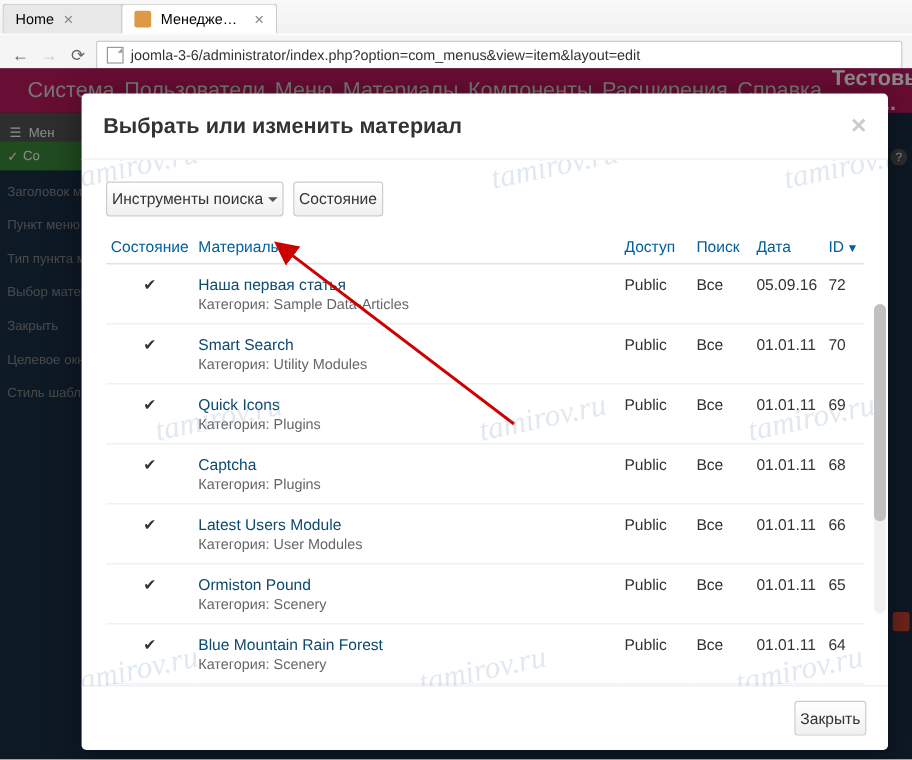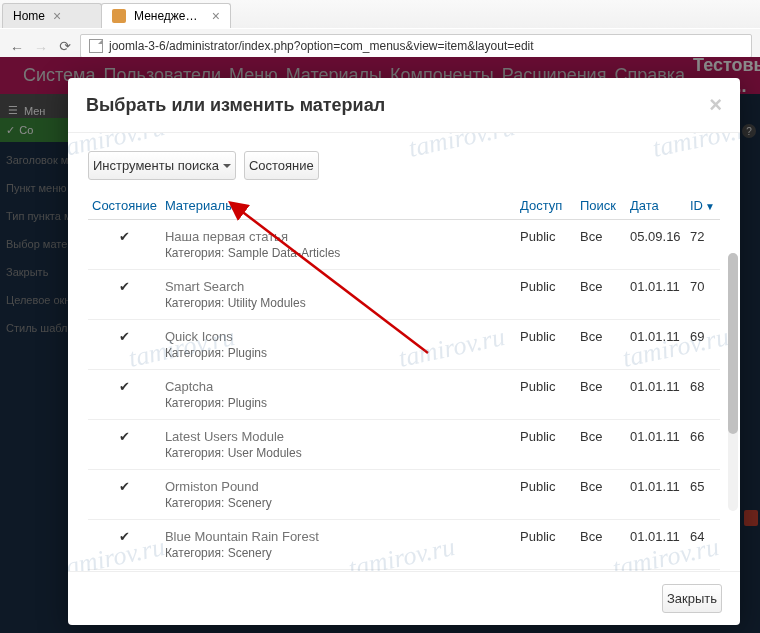--- a/index.html
+++ b/index.html
@@ -33,21 +33,21 @@
 .search-input{border:none;padding:6px 8px;font-size:13px;flex:1;outline:none}
 .search-btn{width:32px;border:none;border-left:1px solid #ccc;background:#f5f5f5;display:flex;align-items:center;justify-content:center}
 .btn{border:1px solid #ccc;background:linear-gradient(#fff,#f0f0f0);padding:6px 4px;border-radius:3px;font-size:13px;color:#333;display:flex;align-items:center;gap:4px}
 .caret{width:0;height:0;border:4px solid transparent;border-top-color:#555;margin-top:4px}
 .table{width:100%;border-collapse:collapse}
 .table th{text-align:left;padding:6px 4px;font-weight:normal;color:#005e9e;font-size:13px;border-bottom:1px solid #ddd}
 .table th.sortable{cursor:pointer}
 .table th .sort-ind{color:#005e9e;font-size:10px;margin-left:2px}
 .table td{padding:9px 4px;border-bottom:1px solid #eee;vertical-align:top;font-size:13px;color:#333}
 .check{color:#46a546;font-size:14px;text-align:center}
-.art-title{color:#737373;margin-bottom:2px}
+.art-title{color:#0c4a6e;margin-bottom:2px}
 .art-cat{color:#666;font-size:12px}
 .modal-footer{padding:12px 18px;border-top:1px solid #eee;display:flex;justify-content:flex-end}
 .wm{position:absolute;color:rgba(120,150,180,.22);font-size:26px;font-style:italic;transform:rotate(-12deg);pointer-events:none;font-family:'Times New Roman',serif}
 svg.arrow{position:absolute;pointer-events:none}
 .scrollbar{position:absolute;right:2px;top:120px;bottom:60px;width:10px;background:#f1f1f1;border-radius:5px}
 .scrollbar-thumb{position:absolute;top:0;left:0;right:0;height:70%;background:#c1c1c1;border-radius:5px}
 .green-bar{position:absolute;top:118px;left:0;width:68px;height:24px;background:#3b8b3b;color:#fff;font-size:11px;display:flex;align-items:center;padding:0 6px;gap:4px}
 .help-icon{position:absolute;top:124px;right:4px;width:14px;height:14px;border-radius:50%;background:#555;color:#fff;font-size:10px;display:flex;align-items:center;justify-content:center}
 .red-badge{position:absolute;right:2px;top:510px;width:14px;height:16px;background:#c43;border-radius:2px}
 .truncate{white-space:nowrap;overflow:hidden;text-overflow:ellipsis}

